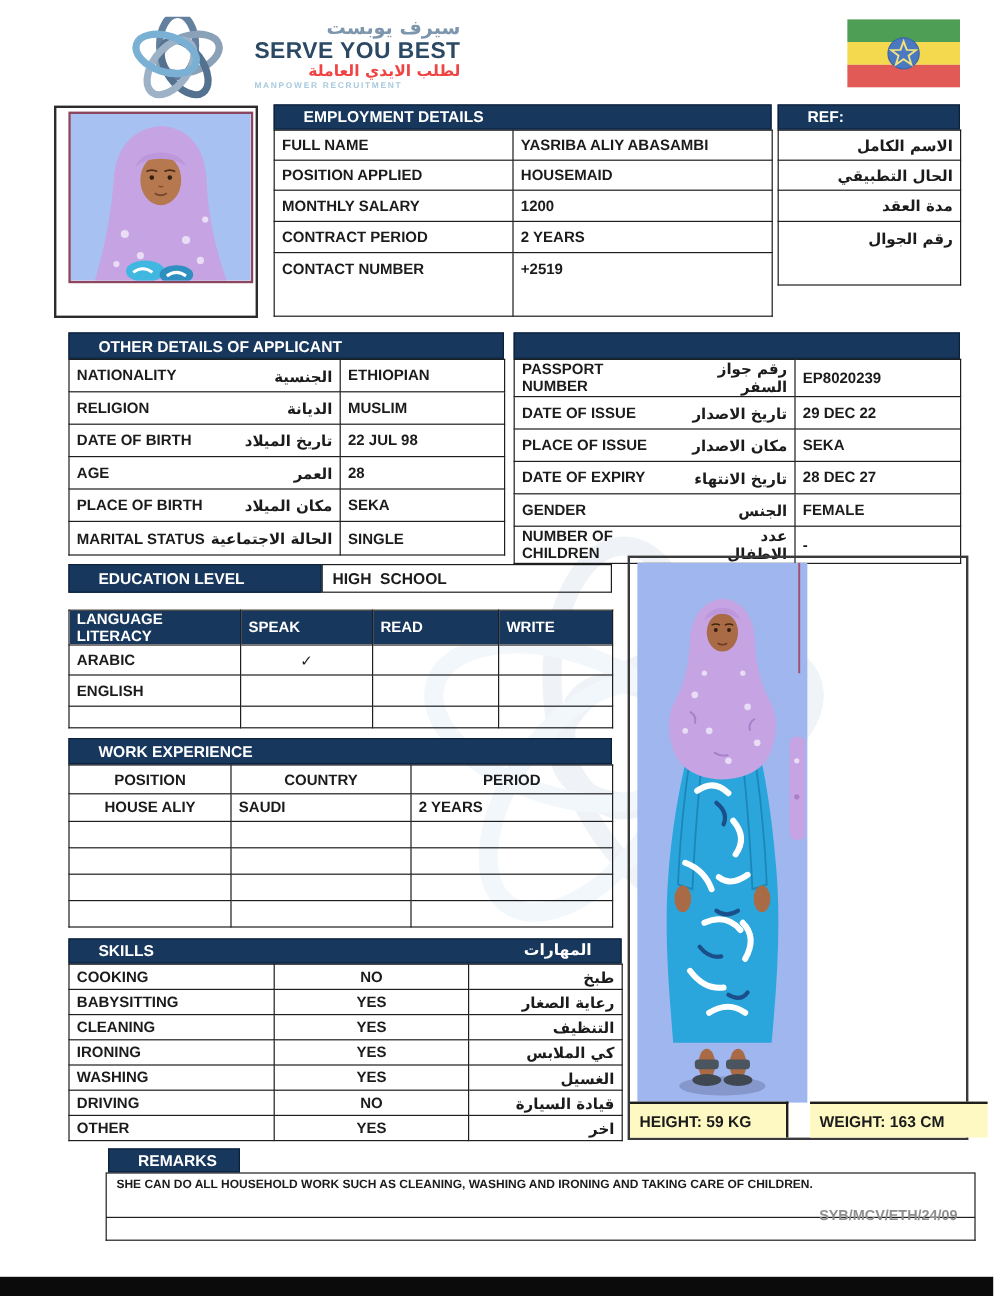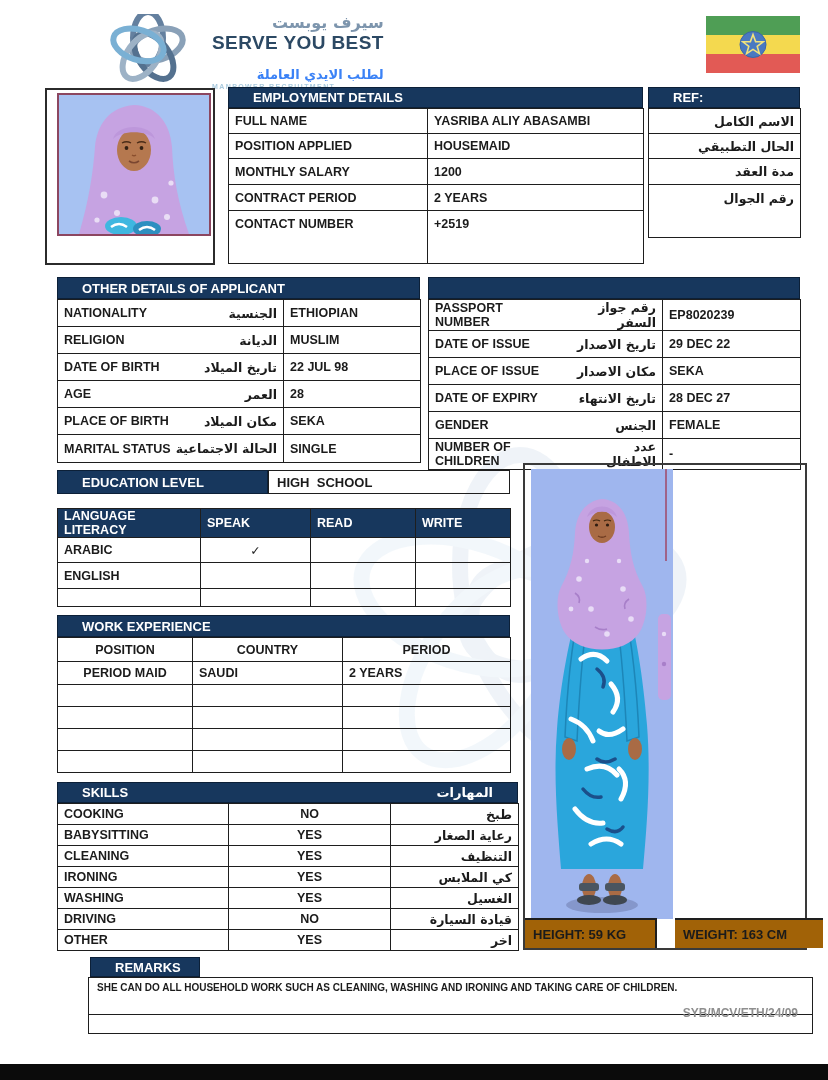--- a/index.html
+++ b/index.html
@@ -16,28 +16,28 @@
   table.grid th{background:#17375d;color:#fff;text-align:left;font-size:12.5px;}
   .ar{font-family:"DejaVu Sans",sans-serif;direction:rtl;unicode-bidi:isolate;}
   .lab-row{display:flex;justify-content:space-between;align-items:center;gap:4px;}
   .big-val{font-size:14px;font-weight:800;}
   .ctr{text-align:center;}
   .rt{text-align:right;}
   
   .logo-text div{line-height:1.12;}
   .l-ar{font-size:16px;color:#7d95ad;font-weight:700;}
   .l-en{font-size:19px;color:#2c4964;font-weight:800;letter-spacing:.4px;}
-  .l-ar2{font-size:13px;color:#3b82f6;font-weight:700;margin-top:15px;}
+  .l-ar2{font-size:13px;color:#ef4444;font-weight:700;}
   .l-sub{font-size:7px;color:#a9cade;font-weight:700;letter-spacing:1.4px;}
   
   .portrait-box{border:2.5px solid #2b2b2b;background:#fff;z-index:2;}
   .photo-inner{position:absolute;border:2px solid #8c4660;overflow:hidden;}
   .body-box{border:2px solid #3a3a3a;background:transparent;z-index:2;}
   .hw-cell{position:absolute;border-top:2px solid #1e1e1e;font-size:13px;font-weight:700;
-           display:flex;align-items:center;padding:0 8px;box-sizing:border-box;background:#a16207;}
+           display:flex;align-items:center;padding:0 8px;box-sizing:border-box;background:#fef9c3;}
   
   .rem-box{border:1.6px solid #1e1e1e;font-size:10px;font-weight:700;line-height:18px;
            padding:1px 8px;z-index:2;background:transparent;}
   .code{color:#8f8f8f;font-size:12px;font-weight:600;text-align:right;z-index:4;}
   .wm{position:absolute;z-index:0;opacity:.12;}
   .blackstrip{position:absolute;left:0;width:828px;background:#0b0b0b;z-index:5;}
 </style>
 </head>
 <body>
 
@@ -269,21 +269,21 @@
         <col style="width:150px">
         <col style="width:168px">
       </colgroup>
     <tbody>
         <tr style="height:24px">
       <td class="ctr">POSITION</td>
       <td class="ctr">COUNTRY</td>
       <td class="ctr">PERIOD</td>
     </tr>
     <tr style="height:23px">
-      <td class="ctr">PERIOD MAID</td>
+      <td class="ctr">HOUSE ALIY</td>
       <td>SAUDI</td>
       <td>2 YEARS</td>
     </tr>
     <tr style="height:22px">
           <td></td>
           <td></td>
           <td></td>
         </tr>
     <tr style="height:22px">
           <td></td>

